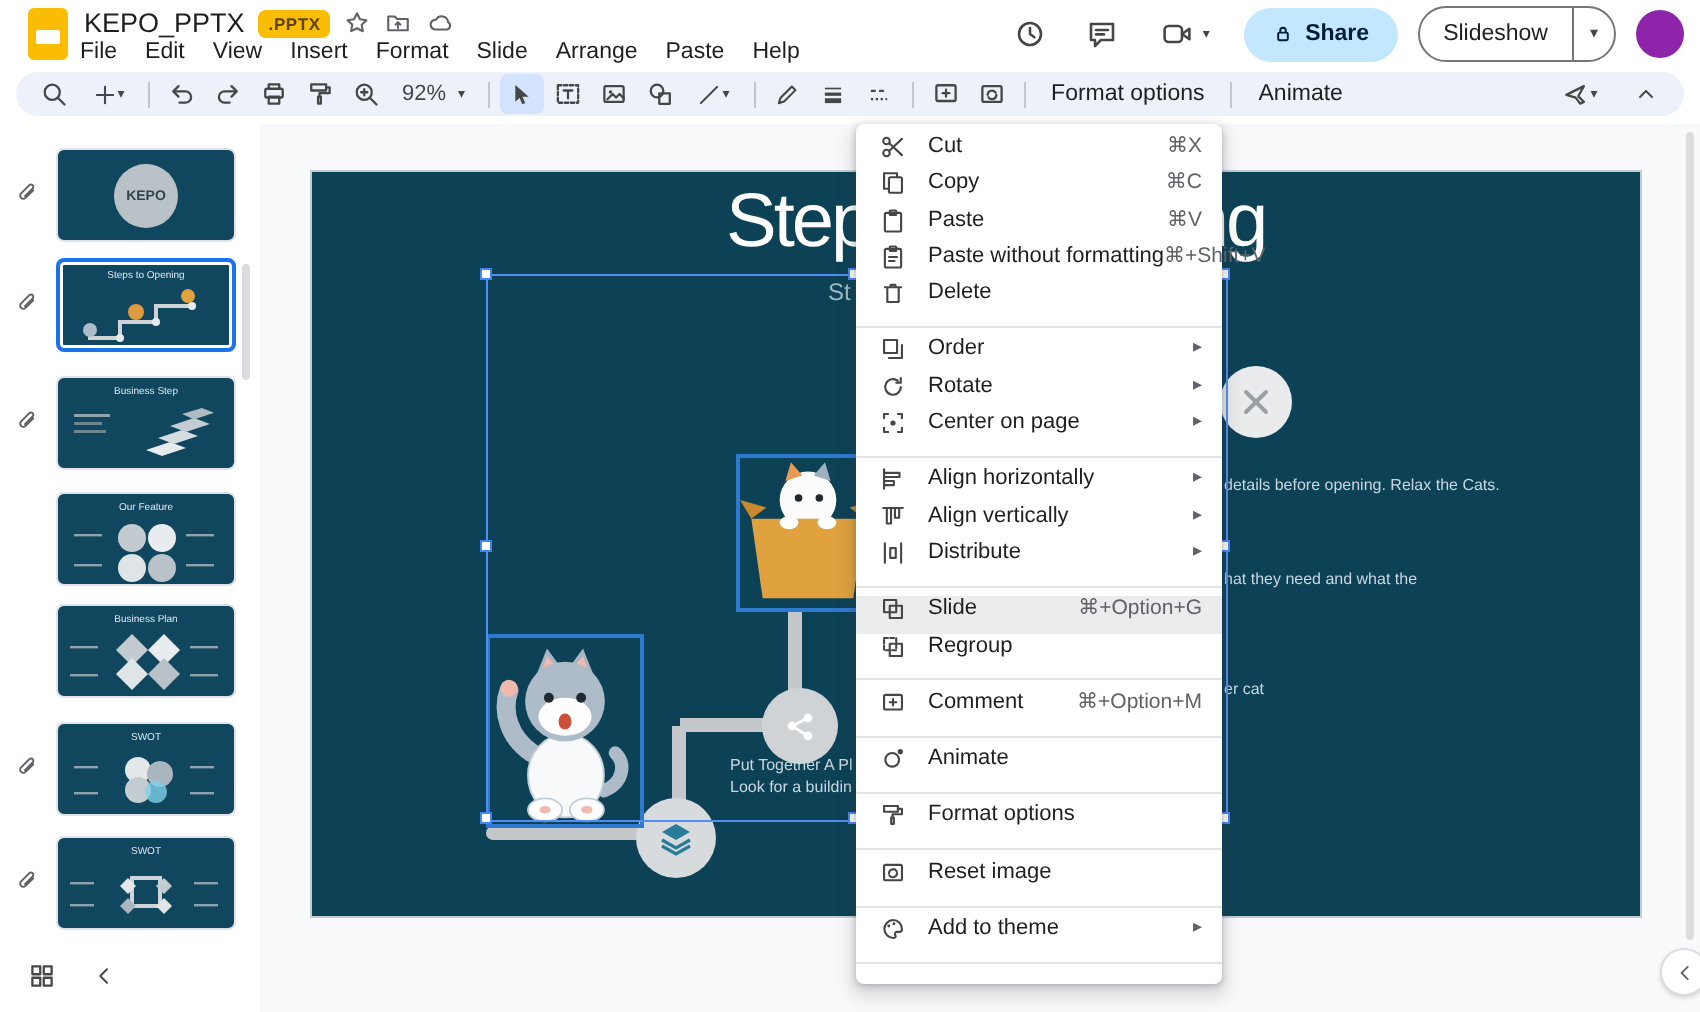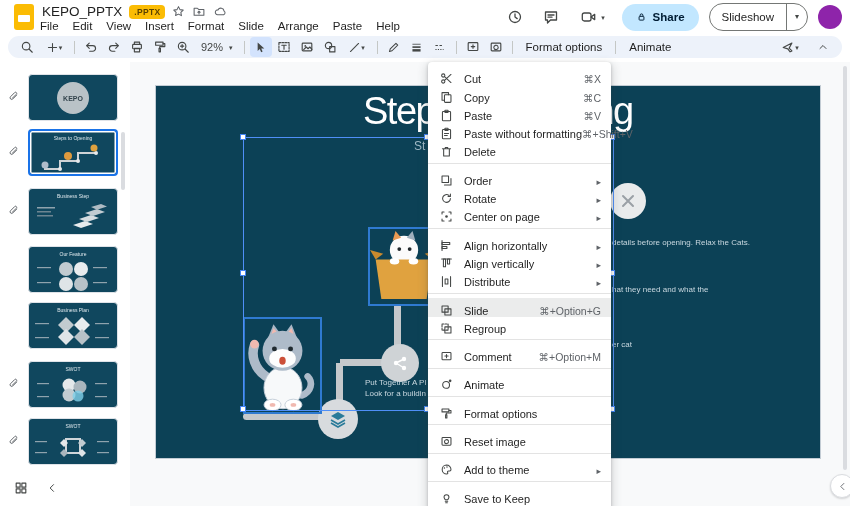--- a/index.html
+++ b/index.html
@@ -60,21 +60,21 @@
   .bodytxt{font-size:8px;color:#c9d8e0;white-space:nowrap;line-height:11px}
   #selrect{left:243px;top:137px;width:369px;height:272px;border:1px solid #4f8ff7}
   .handle{position:absolute;width:6px;height:6px;background:#fff;border:1.5px solid #4285f4;box-sizing:border-box}
   .imgframe{border:2px solid #2f7ad1;box-sizing:border-box}
   .conn{background:#c5c8cb;position:absolute;border-radius:4px}
   .node{position:absolute;border-radius:50%;display:flex;align-items:center;justify-content:center}
 
   
   #ctxmenu{left:428px;top:62px;width:183px;background:#fff;border-radius:4px;padding:5px 0 6px;
            box-shadow:0 1px 3px rgba(60,64,67,.3),0 4px 8px 3px rgba(60,64,67,.15);z-index:50}
-  .mi{display:flex;align-items:flex-end;height:18.3px;padding:0 10px 0 12px}
+  .mi{display:flex;align-items:flex-start;height:18.3px;padding:0 10px 0 12px}
   .mi.hover{background:#ebecec}
   .mic{width:13px;height:13px;margin-right:11px;flex:none;display:flex;align-items:center;justify-content:center}
   .mil{font-size:11px;color:#1f1f1f;flex:1;white-space:nowrap}
   .mis{font-size:10.5px;color:#5f6368;white-space:nowrap}
   .marr{font-size:9px;color:#5f6368}
   .msep{height:1px;background:#e3e3e3;margin:4.5px 0}
 
   
   #vscroll{left:843px;top:66px;width:4px;height:404px;background:#dadce0;border-radius:2px}
   #panelbtn{left:830px;top:474px;width:22px;height:22px;border-radius:50%;background:#fff;border:1px solid #dadce0;
@@ -708,29 +708,20 @@
         <svg width="13" height="13" viewBox="0 0 16 16">
           <path class="stk" d="M8 2.5a5.5 5.5 0 1 0 .4 11c1.2 0 1.5-.9 1-1.7-.6-1 .1-2 1.3-2h1.3c.9 0 1.5-.7 1.5-1.7A5.5 5.5 0 0 0 8 2.5z"></path>
           <circle cx="5.4" cy="6.2" r=".9" fill="#444746"></circle>
           <circle cx="8.6" cy="4.8" r=".9" fill="#444746"></circle>
         </svg>
       </span>
     <span class="mil">Add to theme</span>
     <span class="marr">▸</span>
   </div>
   <div class="msep"></div>
-  <div class="mi">
-    <span class="mic">
-        <svg width="13" height="13" viewBox="0 0 16 16">
-          <path class="stk" d="M5 6.3a3 3 0 1 1 6 0c0 1.6-1 2.1-1.3 3.2H6.3C6 8.4 5 7.9 5 6.3z"></path>
-          <path class="stk" d="M6.5 11.5h3M7 13.3h2"></path>
-        </svg>
-      </span>
-    <span class="mil">Save to Keep</span>
-  </div>
 </div>
 
 <div id="vscroll" class="abs"></div>
 <div id="panelbtn" class="abs">
     <svg width="11" height="11" viewBox="0 0 16 16">
       <path class="stk2" d="M10 3.5L5.5 8 10 12.5"></path>
     </svg>
   </div>
 
 </body></html>

